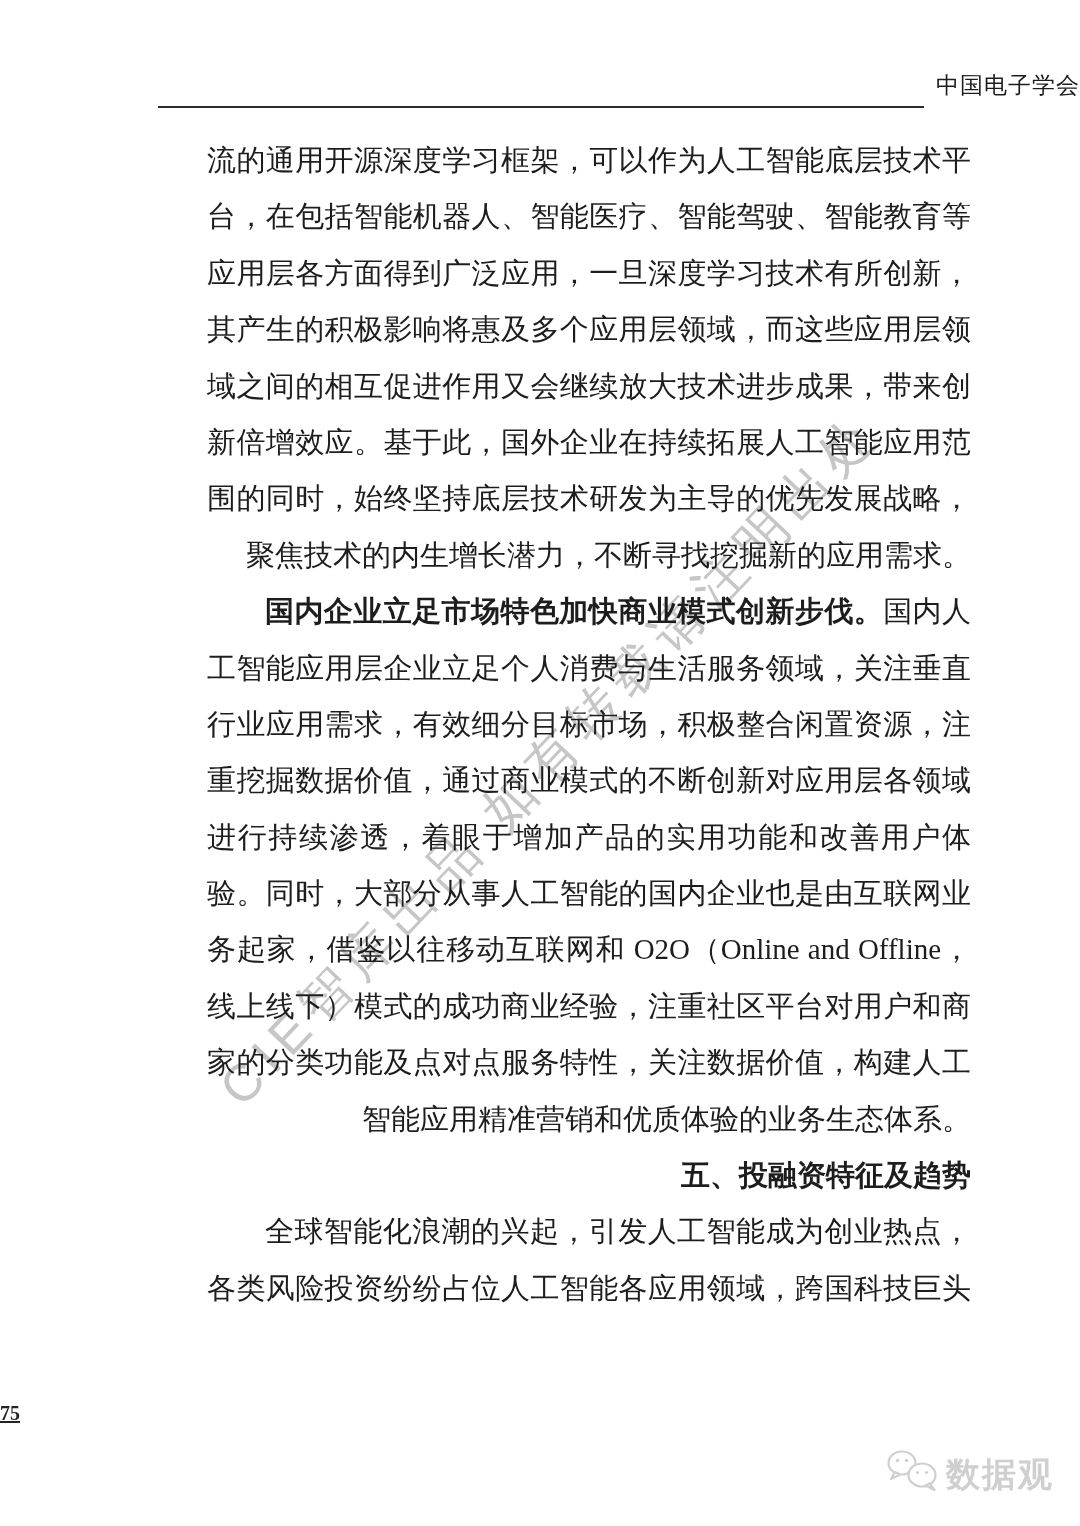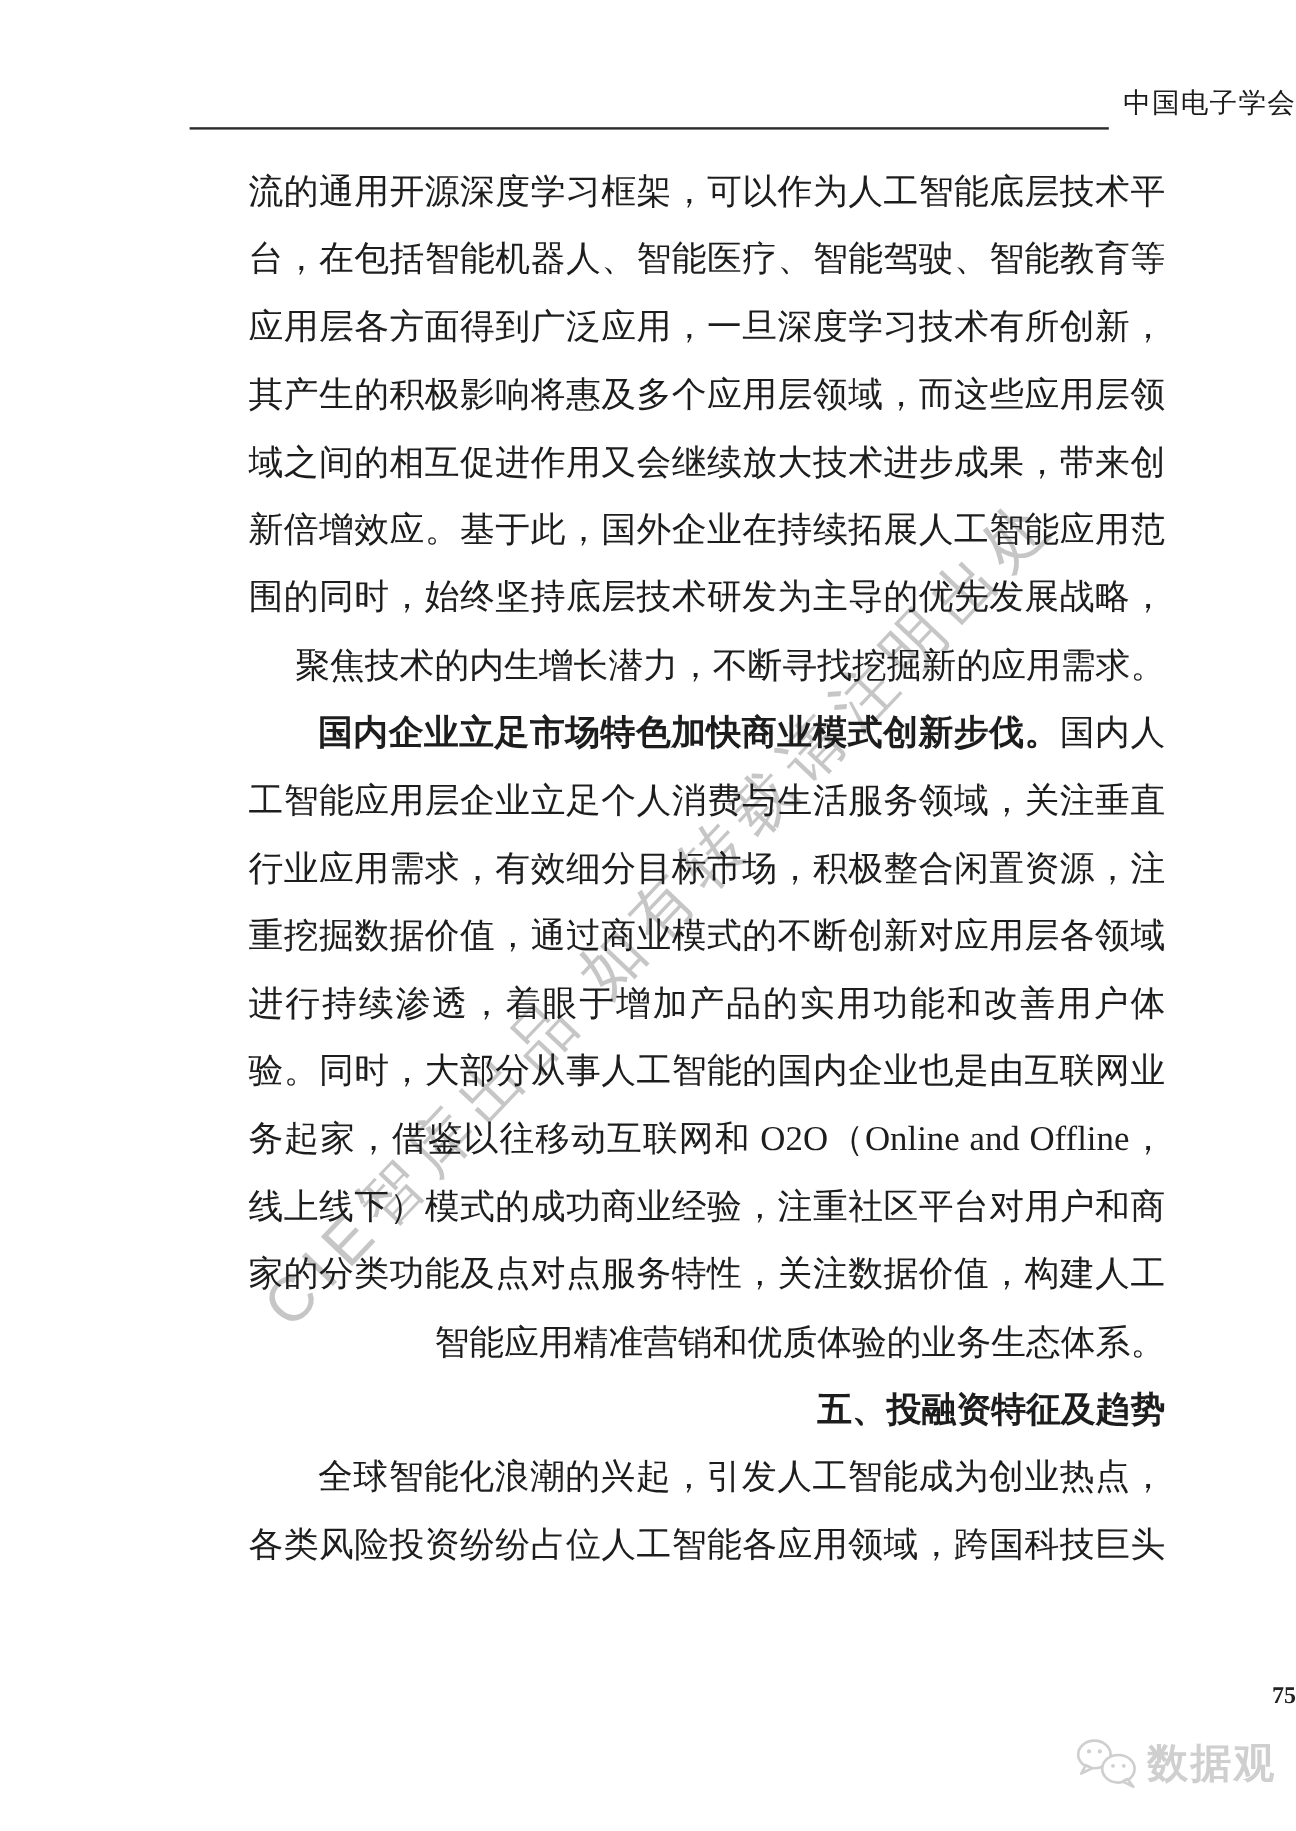--- a/index.html
+++ b/index.html
@@ -34,26 +34,26 @@
   .wm-diag {
     position:absolute; left:550px; top:760px;
     transform:translate(-50%,-50%) rotate(-46.5deg);
     font-size:52px; letter-spacing:9px; white-space:nowrap;
     color:#c6c6c6; font-family:"Liberation Sans","DejaVu Sans",sans-serif;
     pointer-events:none;
   }
   
   .pageno {
     position:absolute; top:1402px; left:0; width:100%;
-    text-align:right; font-size:20px; color:#242424; font-weight:700;
+    text-align:left; font-size:20px; color:#242424; font-weight:700;text-decoration:underline;
   }
   
   .brand {
-    position:absolute; right:16px; bottom:28px;
-    display:flex; align-items:flex-start; gap:6px;
+    position:absolute; right:26px; bottom:28px;
+    display:flex; align-items:flex-end; gap:6px;
   }
   .brand-text {
     font-size:34px; font-weight:700; letter-spacing:2px;
     color:#cfcfcf; font-family:"Liberation Sans","DejaVu Sans",sans-serif;
   }
 </style>
 </head>
 <body>
 
 <div class="page">

